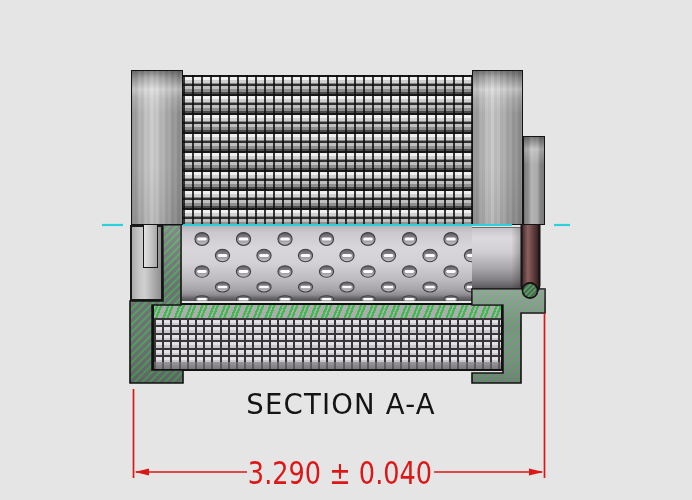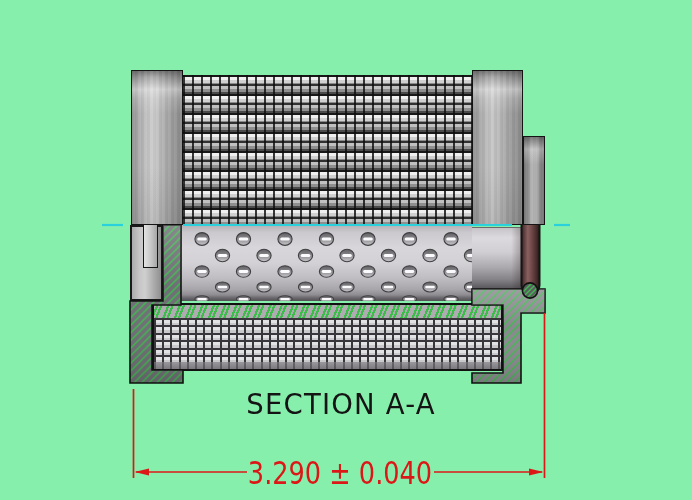--- a/index.html
+++ b/index.html
@@ -1,16 +1,16 @@
 <!DOCTYPE html>
 <html style="--red: #dc1717; --green: #3bbd4a; --cyan: #2ad1dc;"><head>
 <meta charset="utf-8">
 <style>
   html,body{margin:0;padding:0;background:#fff;}
-  #stage{position:relative;width:692px;height:500px;background:#86efac;overflow:hidden;
+  #stage{position:relative;width:692px;height:500px;background:#e5e5e5;overflow:hidden;
          font-family:"DejaVu Sans",sans-serif;}
   .abs{position:absolute;}
   
   #mesh-top{left:183px;top:75px;width:289px;height:150px;
     background-color:#b8b8b8;
     background-image:
       repeating-linear-gradient(90deg, rgba(12,12,12,0.8) 0 1.8px, rgba(0,0,0,0) 1.8px 9px),
       repeating-linear-gradient(180deg,
         #181818 0 2px, #f0f0f0 2px 5px, #d0d0d0 5px 8px, #8a8a8a 8px 9.5px,
         #303030 9.5px 11.5px, #c0c0c0 11.5px 14px, #8f8f8f 14px 17px, #4a4a4a 17px 19px);

